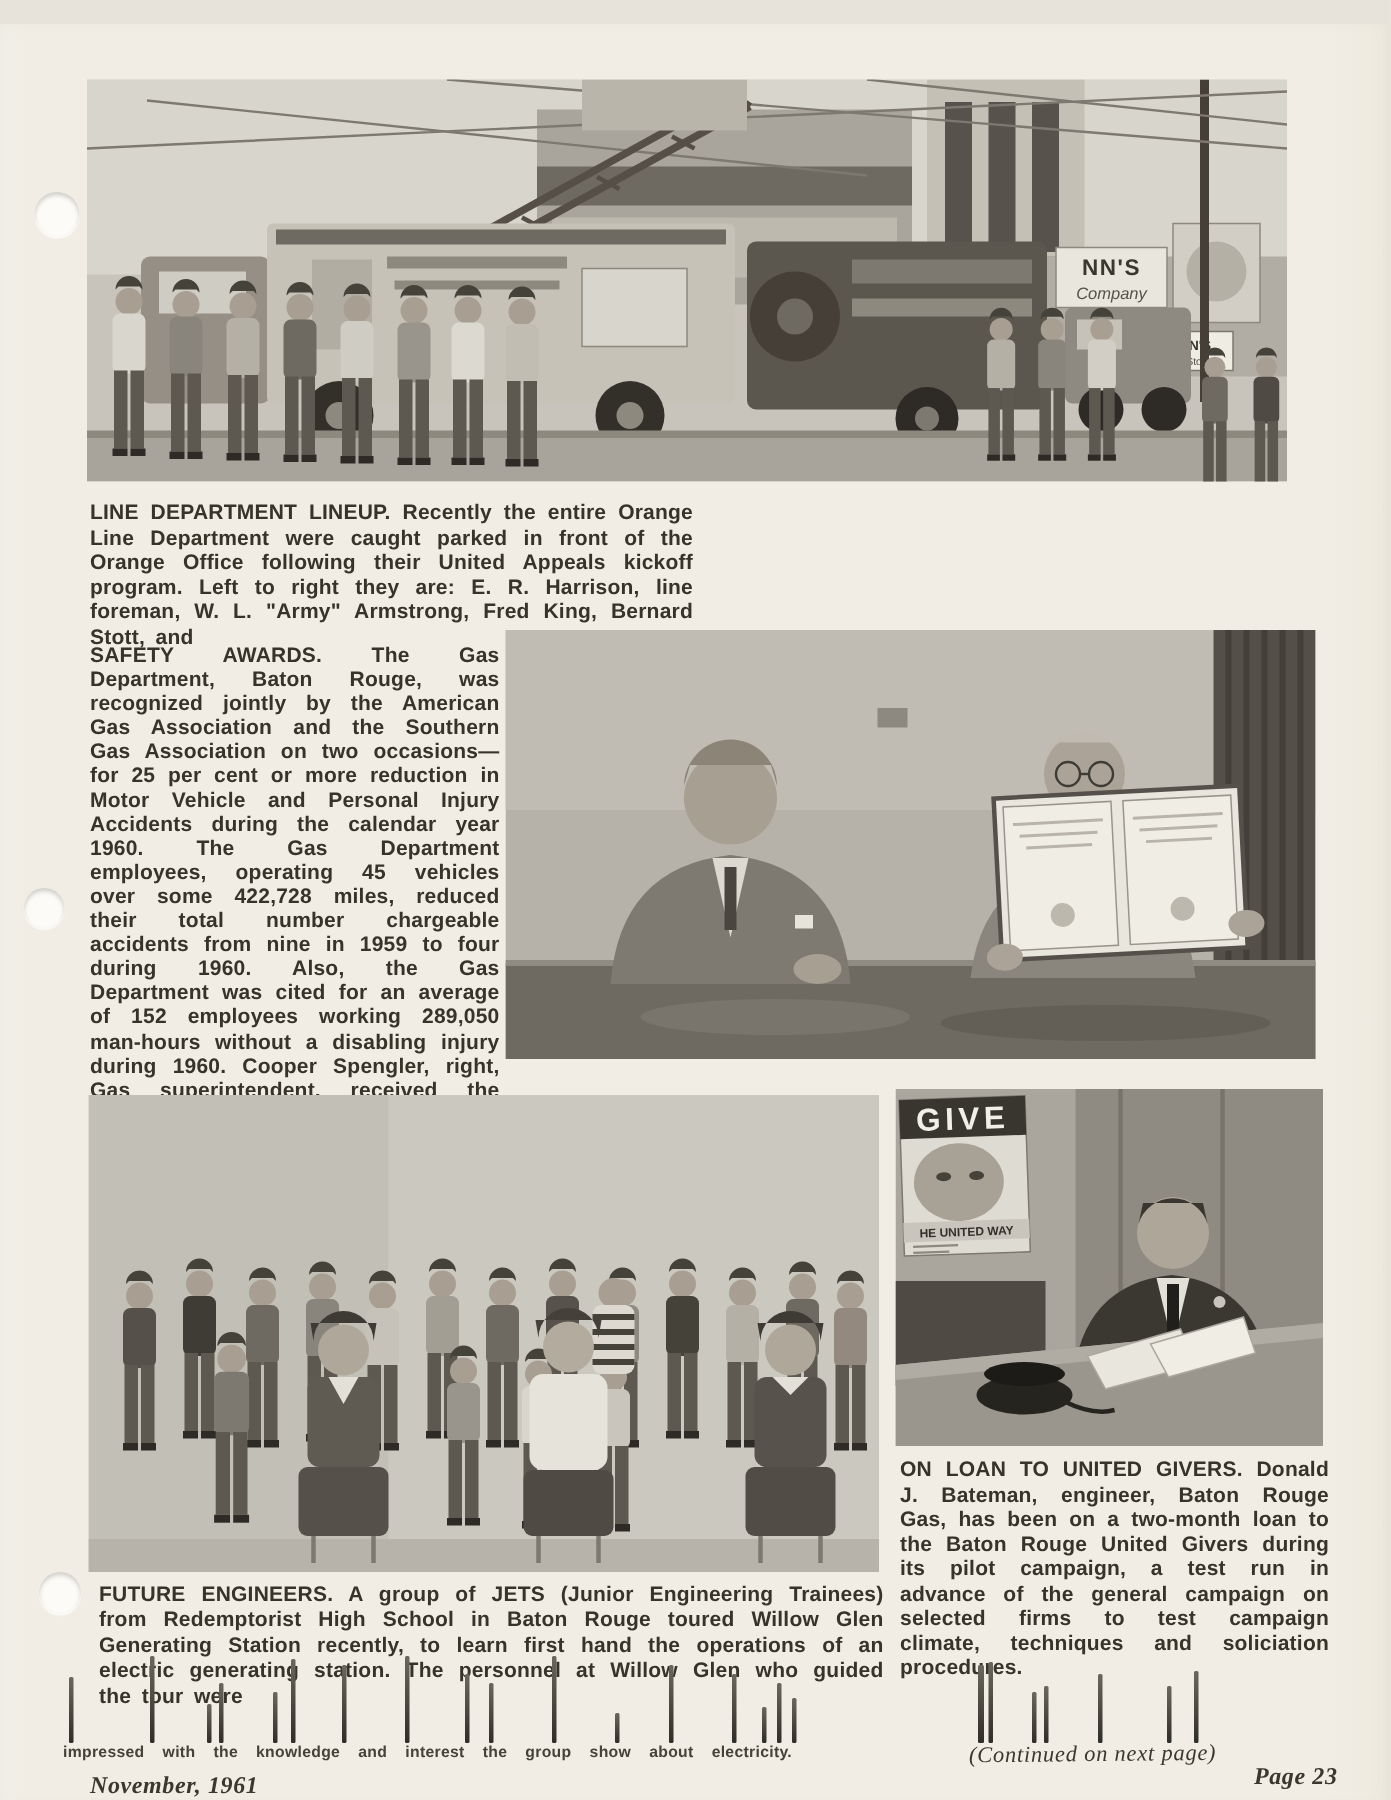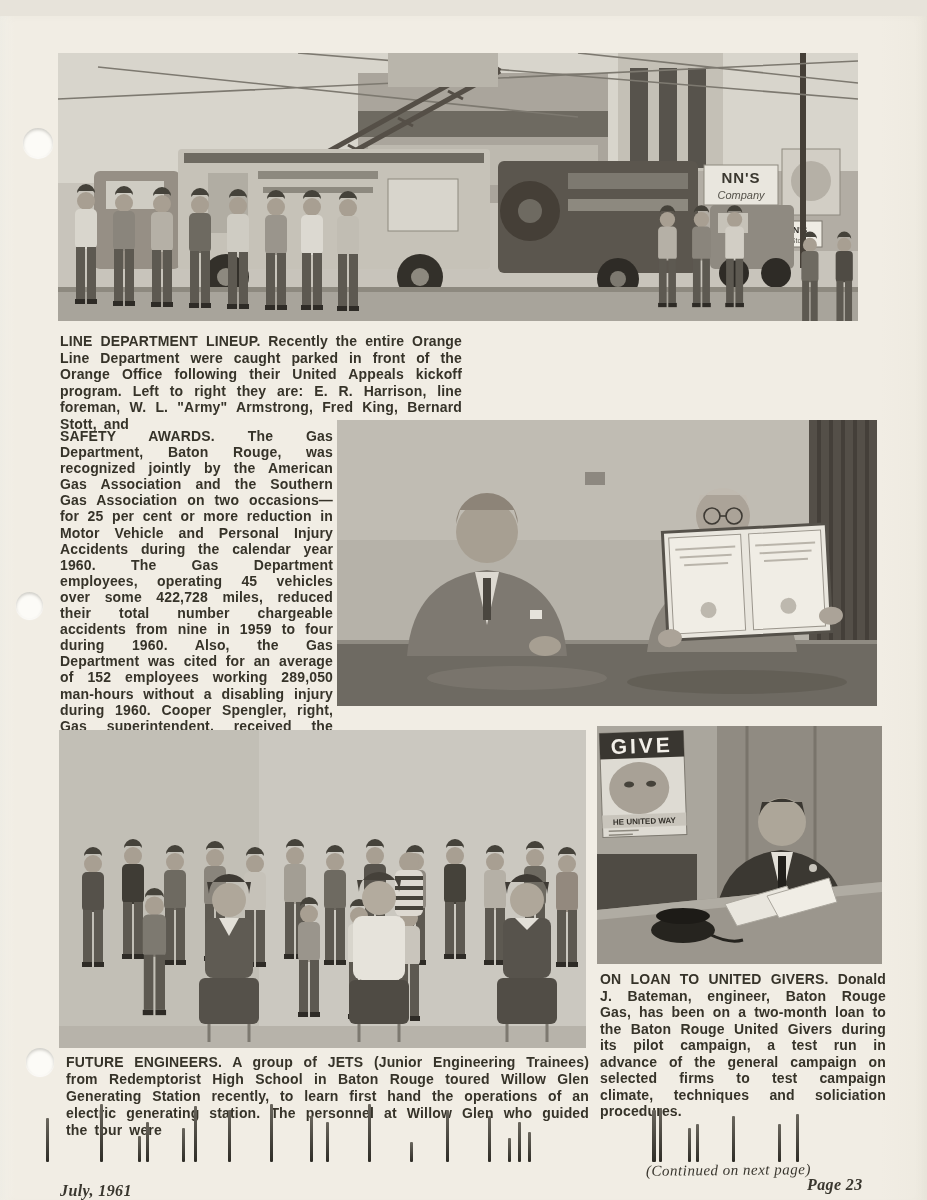--- a/index.html
+++ b/index.html
@@ -325,28 +325,29 @@
     <span style="left:284px; height:40px;"></span>
     <span style="left:326px; height:58px;"></span>
     <span style="left:368px; height:20px;"></span>
     <span style="left:404px; height:52px;"></span>
     <span style="left:446px; height:46px;"></span>
     <span style="left:466px; height:24px;"></span>
     <span style="left:476px; height:40px;"></span>
     <span style="left:486px; height:30px;"></span>
   </div>
 
+  <div class="abs smear-line" style="left:42px; top:1146px; width:486px;">impressed with the knowledge and interest the group show about electricity.</div>
 
   <div class="streaks" style="left:650px; top:1092px; width:158px; height:54px;">
     <span style="left:2px;   height:52px; width:4px;"></span>
     <span style="left:9px;   height:54px;"></span>
     <span style="left:38px;  height:34px;"></span>
     <span style="left:46px;  height:38px;"></span>
     <span style="left:82px;  height:46px;"></span>
     <span style="left:128px; height:38px;"></span>
     <span style="left:146px; height:48px;"></span>
   </div>
   <div class="abs serif-it continued" style="left:646px; top:1146px;">(Continued on next page)</div>
 
-  <div class="abs serif-it footer-txt" style="left:60px; top:1166px;">July, 1961</div>
-  <div class="abs serif-it footer-txt" style="left:807px; top:1160px;">Page 23</div>
+  <div class="abs serif-it footer-txt" style="left:60px; top:1166px;">November, 1961</div>
+  <div class="abs serif-it footer-txt" style="left:836px; top:1160px;">Page 23</div>
 
 </div>
 
 </body></html>

